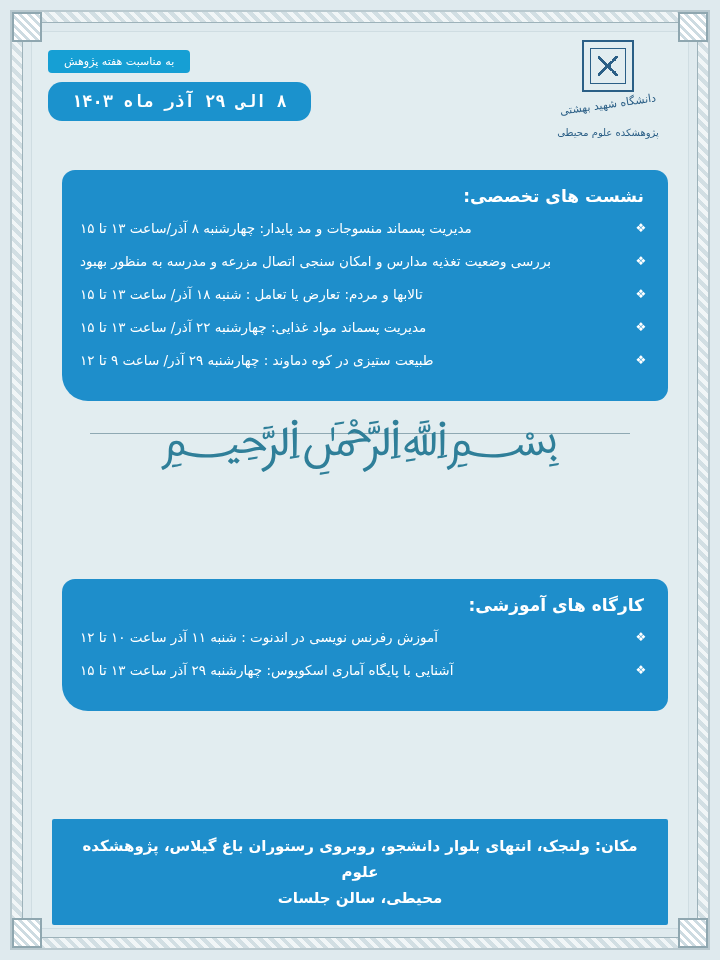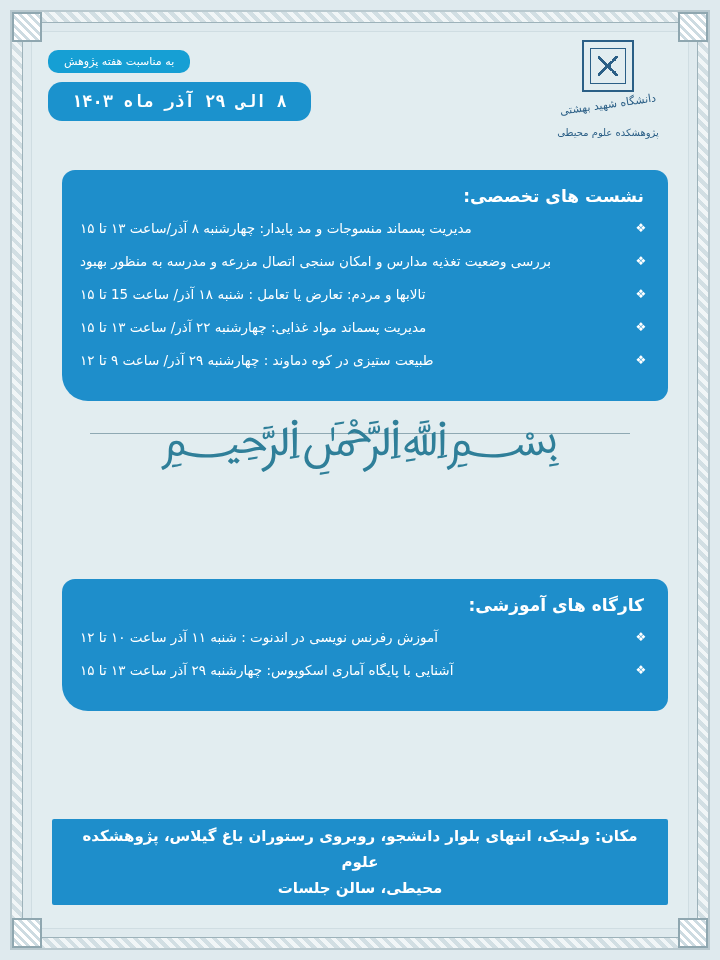--- a/index.html
+++ b/index.html
@@ -80,21 +80,21 @@
     height: 118px;
   }
   .badge-occasion {
     position: absolute;
     left: 14px;
     top: 16px;
     background: #169fd4;
     color: #ffffff;
     font-size: 11px;
     padding: 5px 16px;
-    border-radius: 10px;
+    border-radius: 4px;
     direction: rtl;
     white-space: nowrap;
     font-family: "DejaVu Sans", sans-serif;
   }
   .badge-date {
     position: absolute;
     left: 14px;
     top: 48px;
     background: #1b92cd;
     color: #ffffff;
@@ -230,21 +230,21 @@
 
   
   .footer {
     background: #1e8ecb;
     color: #ffffff;
     direction: rtl;
     text-align: center;
     font-size: 15px;
     font-weight: bold;
     line-height: 26px;
-    padding: 4px 26px;
+    padding: 14px 26px;
     margin: 0 18px;
     box-sizing: border-box;
     border-radius: 2px;
   }
 </style>
 </head>
 <body>
 
 <div class="poster">
 
@@ -278,21 +278,21 @@
 
       <div class="item">
         <span class="bullet">❖</span>
         <span class="item-text">
           <span>بررسی وضعیت تغذیه مدارس و امکان سنجی اتصال مزرعه و مدرسه به منظور بهبود</span>
         </span>
       </div>
 
       <div class="item">
         <span class="bullet">❖</span>
-        <span class="item-text">تالابها و مردم: تعارض یا تعامل : شنبه ۱۸ آذر/ ساعت 15 تا ۱۵</span>
+        <span class="item-text">تالابها و مردم: تعارض یا تعامل : شنبه ۱۸ آذر/ ساعت ۱۳ تا ۱۵</span>
       </div>
 
       <div class="item">
         <span class="bullet">❖</span>
         <span class="item-text">مدیریت پسماند مواد غذایی: چهارشنبه ۲۲ آذر/ ساعت ۱۳ تا ۱۵</span>
       </div>
 
       <div class="item">
         <span class="bullet">❖</span>
         <span class="item-text">طبیعت ستیزی در کوه دماوند : چهارشنبه ۲۹ آذر/ ساعت ۹ تا ۱۲</span>

